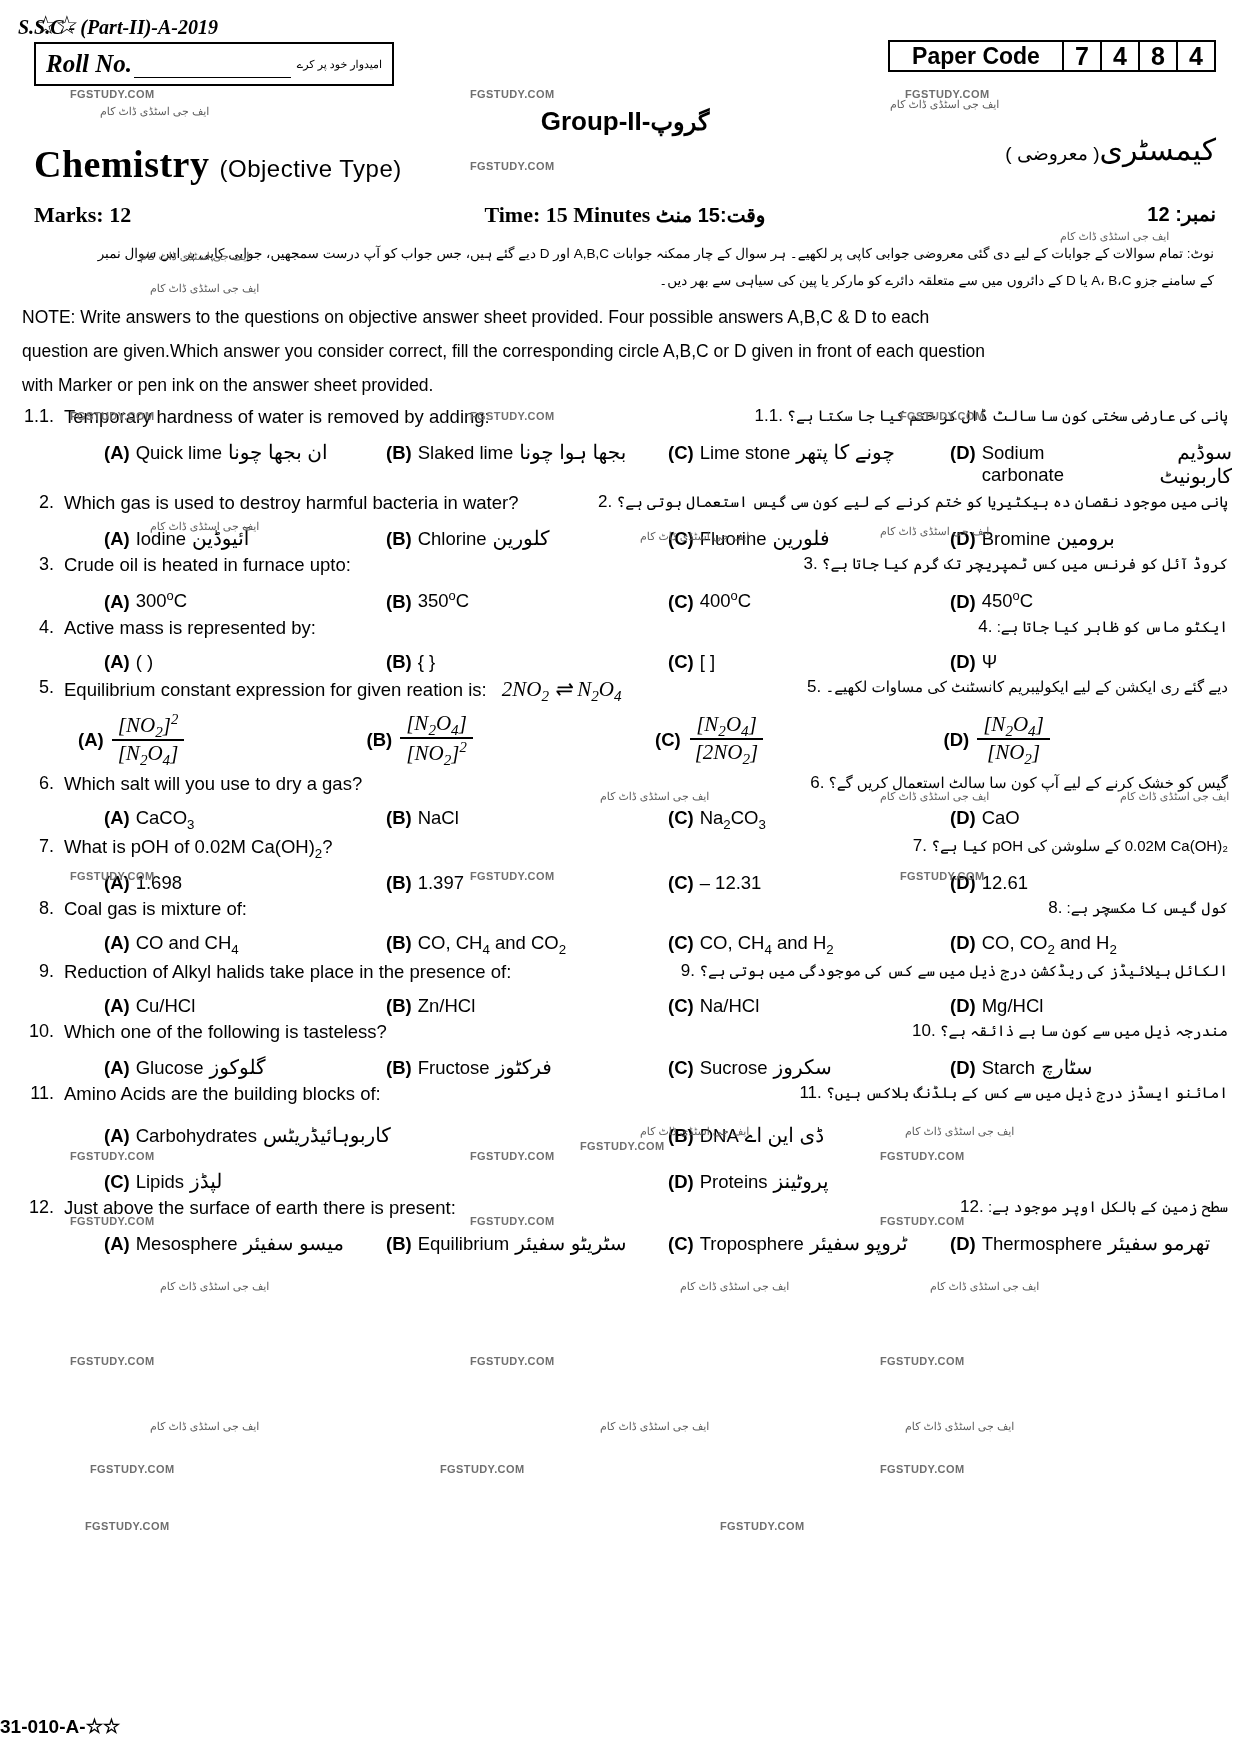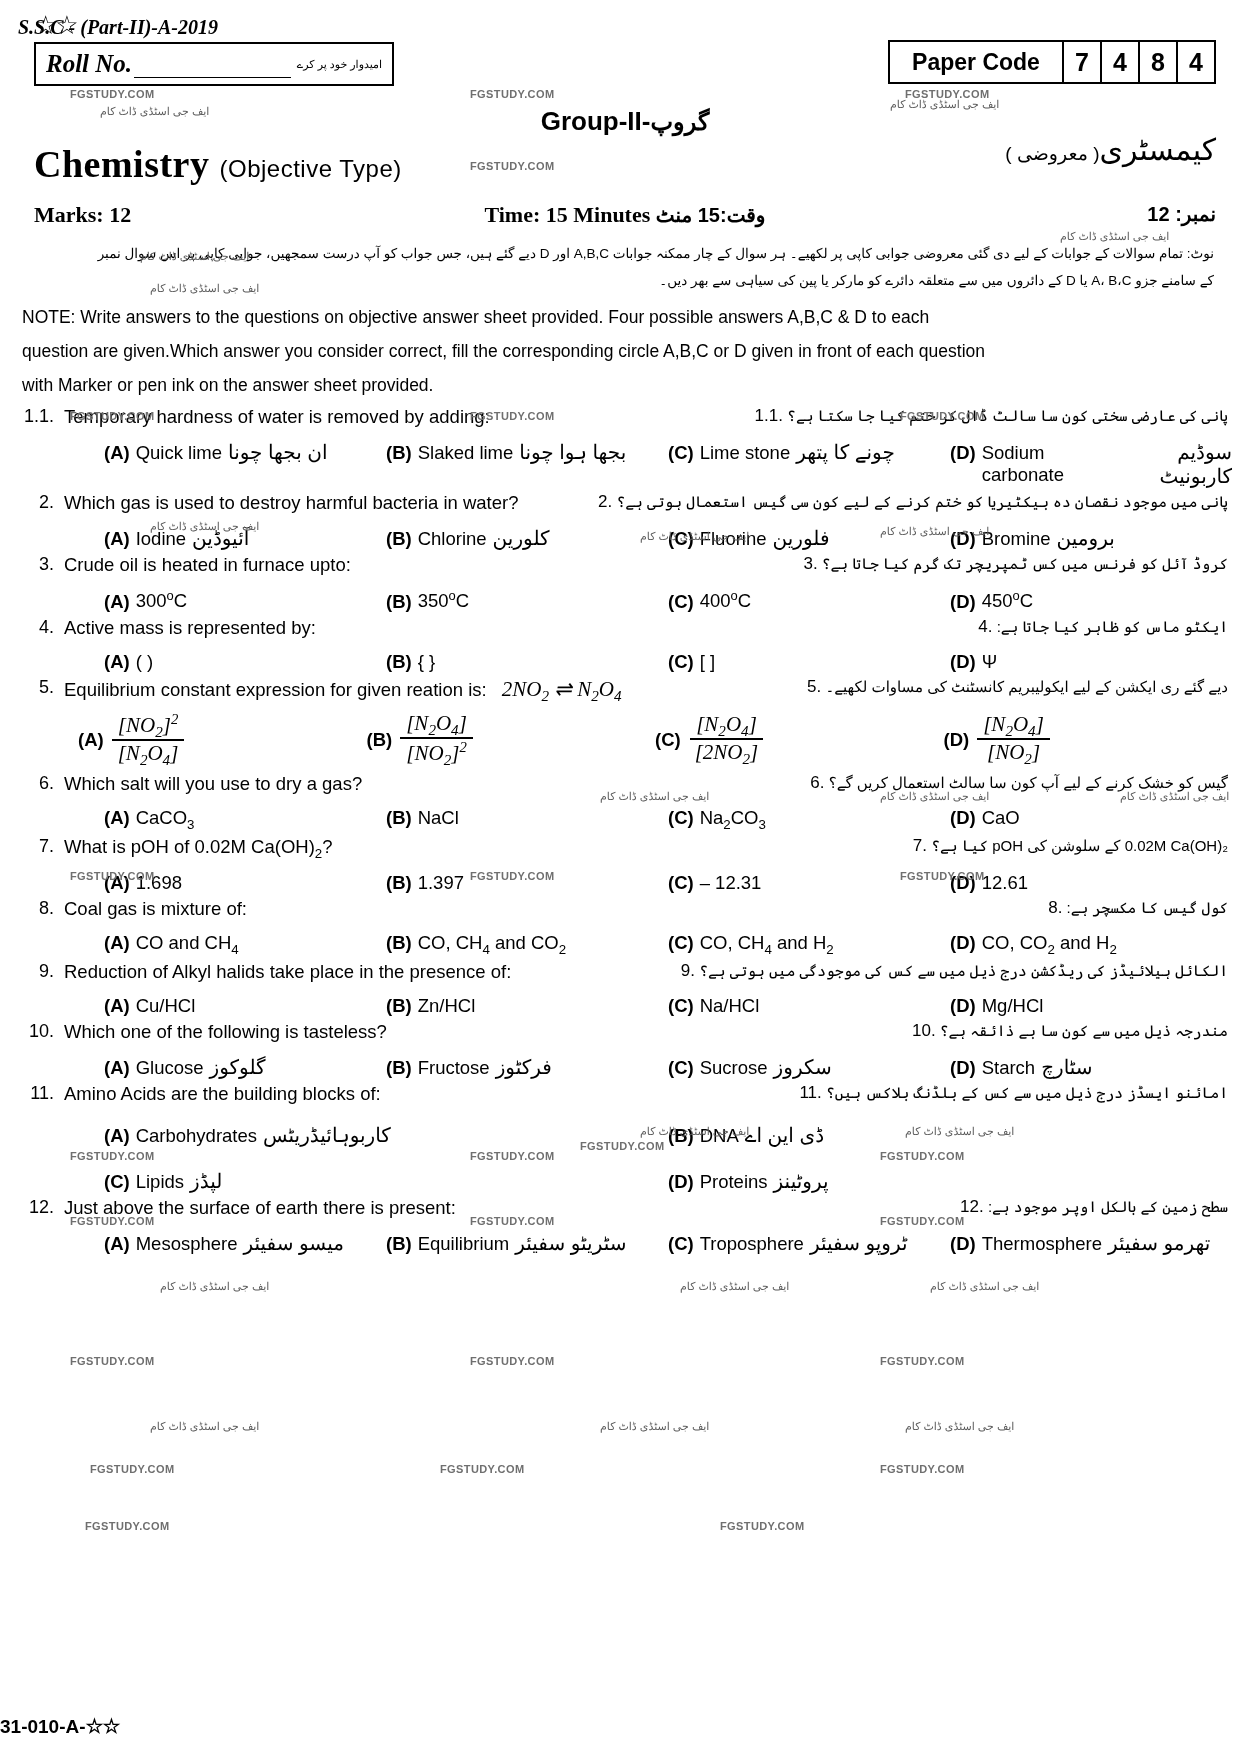--- a/index.html
+++ b/index.html
@@ -24,21 +24,21 @@
   }
   .roll-label { font-family: "Liberation Serif", serif; font-style: italic; font-weight: 700; font-size: 25px; }
   .roll-line { flex: 1; border-bottom: 1.6px solid #000; height: 22px; margin: 6px 6px 0 2px; }
   .roll-urdu { font-size: 11px; direction: rtl; white-space: nowrap; }
 
   .ssc { position: absolute; left: 0; right: 0; top: 6px; text-align: left;
          font-family: "Liberation Serif", serif; font-style: italic; font-size: 20px; font-weight: bold; }
   .sessions { position: absolute; left: 0; right: 0; top: 46px; text-align: center;
               font-weight: 700; font-size: 25px; }
 
-  .codebox { position: absolute; right: 16px; top: 30px; display: flex; border: 2.5px solid #000; height: 44px; }
+  .codebox { position: absolute; right: 16px; top: 30px; display: flex; border: 2.5px solid #000; height: 32px; }
   .codebox .cell { border-left: 2.5px solid #000; width: 38px; display: flex; align-items: center;
                    justify-content: center; font-weight: 700; font-size: 25px; }
   .codebox .cell:first-child { border-left: none; width: 172px; font-size: 23px; }
 
   
   .wm { position: absolute; font-family: "Liberation Sans", sans-serif; font-weight: 700;
         font-size: 11px; color: #6f6f6f; letter-spacing: .4px; white-space: nowrap; pointer-events: none; }
   .wmu { position: absolute; font-size: 11px; color: #5d5d5d; direction: rtl; white-space: nowrap; pointer-events: none; }
 
   

